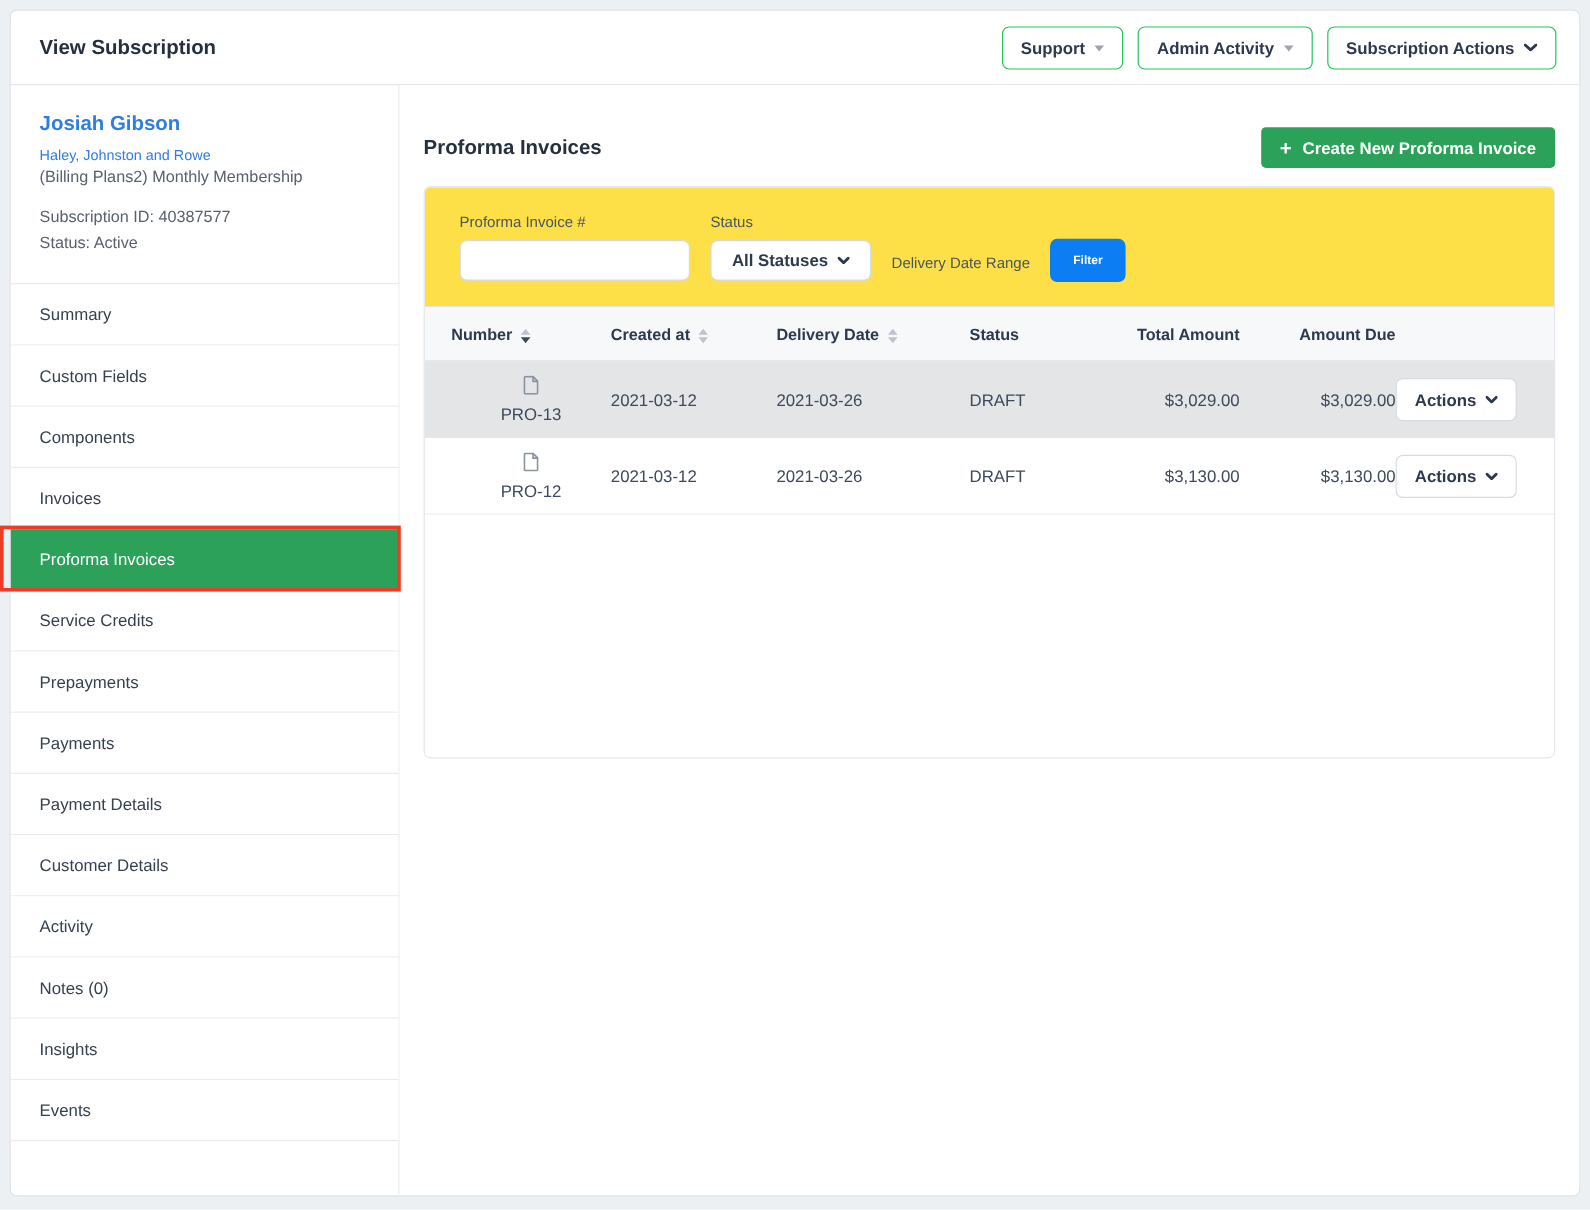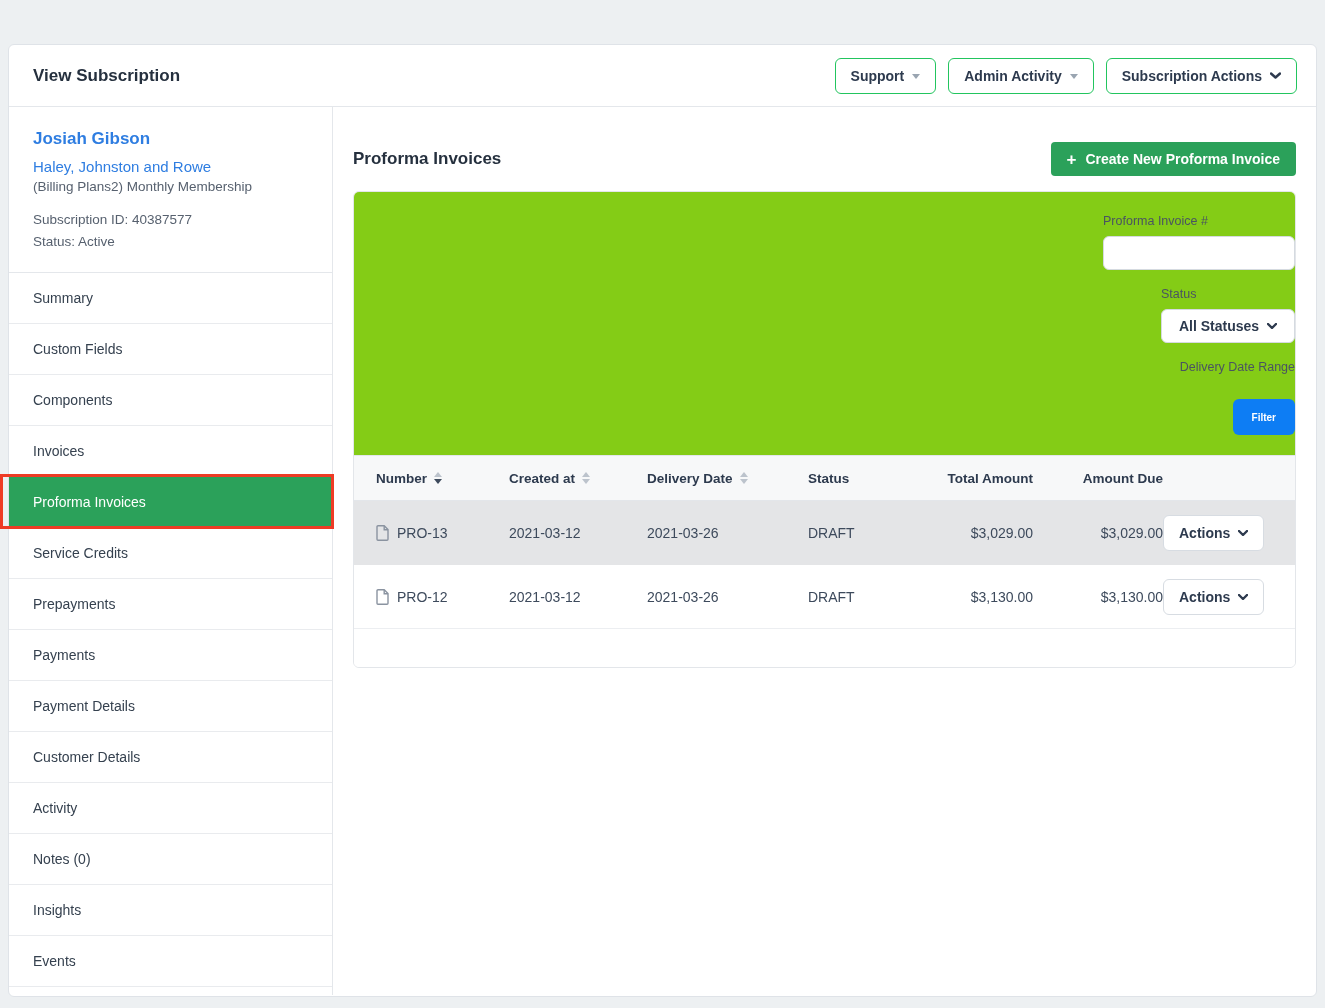--- a/index.html
+++ b/index.html
@@ -6,21 +6,21 @@
   html,body { width:1325px; height:1008px; }
   body {
     background:#edf0f2;
     font-family:"Liberation Sans", sans-serif;
     color:#2d3a4e;
     position:relative;
     overflow:hidden;
   }
   .card {
     position:absolute; left:8px; top:8px; right:8px; bottom:11px;
-    background:#fff; border:1px solid #dfe3e8; border-radius:6px;margin-top:36px;
+    background:#fff; border:1px solid #dfe3e8; border-radius:6px;
   }
   
   .topbar {
     height:62px; display:flex; align-items:center; justify-content:space-between;
     padding:0 19px 0 24px; border-bottom:1px solid #e4e7eb;
   }
   .page-title { font-size:17px; font-weight:700; color:#25303e; }
   .topbar-actions { display:flex; gap:12px; }
   .btn-white {
     display:inline-flex; align-items:center; gap:8px;
@@ -28,21 +28,21 @@
     padding:0 15px; height:36px; font-size:14px; font-weight:700; color:#2d3a4e;
     font-family:"Liberation Sans", sans-serif; cursor:pointer;
   }
   .caret-tri { width:0; height:0; border-left:4px solid transparent; border-right:4px solid transparent; border-top:5px solid #9aa5b1; margin-top:2px; }
   .chev { stroke:#2d3a4e; stroke-width:2.4; fill:none; stroke-linecap:round; stroke-linejoin:round; }
   
   .body-wrap { display:flex; height:calc(100% - 63px); }
   .sidebar { width:324px; min-width:324px; border-right:1px solid #e4e7eb; }
   .sidebar-head { padding:22px 24px 0 24px; height:165px; }
   .cust-name { font-size:17px; font-weight:700; color:#2e7de1; margin-bottom:9px; cursor:pointer; }
-  .cust-company { font-size:15px; color:#2e7de1; margin-bottom:4px; cursor:pointer; }
+  .cust-company { font-size:12px; color:#2e7de1; margin-bottom:4px; cursor:pointer; }
   .cust-plan { font-size:13.5px; color:#57616f; margin-bottom:15px; }
   .cust-meta { font-size:13.5px; color:#57616f; line-height:22px; }
   .menu { border-top:1px solid #e4e7eb; }
   .menu-item {
     height:51px; display:flex; align-items:center; padding:0 24px;
     font-size:14px; color:#35414f; border-bottom:1px solid #e9ebee;
     cursor:pointer; position:relative; background:#fff;
   }
   .menu-item.active { background:#2ba15a; color:#fff; border-bottom-color:#2ba15a; }
   .menu-item.active::after {
@@ -56,21 +56,21 @@
   .section-title { font-size:17px; font-weight:700; color:#25303e; }
   .btn-green {
     display:inline-flex; align-items:center; gap:9px; height:34px;
     background:#2ba15a; color:#fff; border:none; border-radius:4px;
     padding:0 16px; font-size:14px; font-weight:700; cursor:pointer;
     font-family:"Liberation Sans", sans-serif;
   }
   .plus-glyph { font-size:17px; font-weight:700; line-height:1; }
   .panel { margin-top:15px; border:1px solid #e3e6ea; border-radius:6px; height:477px; overflow:hidden; display:flex; flex-direction:column; background:#fff; }
   
-  .filter-area { background:#84cc16; padding:22px 0 21px 29px; display:flex; align-items:flex-end; gap:17px;flex-direction:column; }
+  .filter-area { background:#fde047; padding:22px 0 21px 29px; display:flex; align-items:flex-end; gap:17px; }
   .field { display:flex; flex-direction:column; }
   .field-label { font-size:12.5px; color:#4a5462; margin-bottom:8px; }
   .text-input {
     height:34px; border:1px solid #d5dae0; border-radius:6px; background:#fff;
     padding:0 10px; font-size:14px; font-family:"Liberation Sans", sans-serif; color:#2d3a4e; outline:none;
   }
   .inv-input { width:192px; }
   .select-btn {
     width:134px; height:34px; background:#fff; border:1px solid #d5dae0; border-radius:6px;
     display:inline-flex; align-items:center; justify-content:center; gap:8px;
@@ -89,28 +89,28 @@
     height:36px; padding:0 19px; background:#0d7df4; color:#fff; border:none;
     border-radius:6px; font-size:10px; font-weight:700; cursor:pointer; margin-bottom:-1px;
     font-family:"Liberation Sans", sans-serif;
   }
   
   .tgrid { display:grid; grid-template-columns:133px 138px 161px 115px 110px 130px 1fr; align-items:center; padding-left:22px; }
   .thead {
     height:46px; background:#f7f8f9; border-top:1px solid #e3e6ea; border-bottom:1px solid #e3e6ea;
     font-size:13.5px; font-weight:700; color:#2d3a4e;
   }
-  .th { display:flex; align-items:center; }
+  .th { display:flex; align-items:flex-end; }
   .sort { display:inline-flex; flex-direction:column; gap:2px; margin-left:7px; cursor:pointer; }
   .tri-up { width:0; height:0; border-left:4px solid transparent; border-right:4px solid transparent; border-bottom:5px solid #bcc3cc; }
   .tri-dn { width:0; height:0; border-left:4px solid transparent; border-right:4px solid transparent; border-top:5px solid #bcc3cc; }
   .tri-dark { border-top-color:#3d4a5c; }
   .trow { height:64px; font-size:14px; color:#3d4a5c; background:#fff; border-bottom:1px solid #eceef1; }
   .trow.selected { background:#e4e5e7; border-bottom-color:#e4e5e7; }
-  .cell-num { display:flex; align-items:center; gap:8px; }
+  .cell-num { display:flex; align-items:center; gap:8px;flex-direction:column; }
   .cell-right { text-align:right; }
   .cell-actions { display:flex; padding-right:15px; }
   .btn-actions {
     height:36px; padding:0 15px; background:#fff; border:1px solid #d7dce2; border-radius:6px;
     display:inline-flex; align-items:center; gap:8px; font-size:14px; font-weight:700; color:#2d3a4e;
     cursor:pointer; font-family:"Liberation Sans", sans-serif;
   }
   .doc-icon { display:inline-flex; }
   .panel-fill { flex:1; background:#fff; }
 </style>

